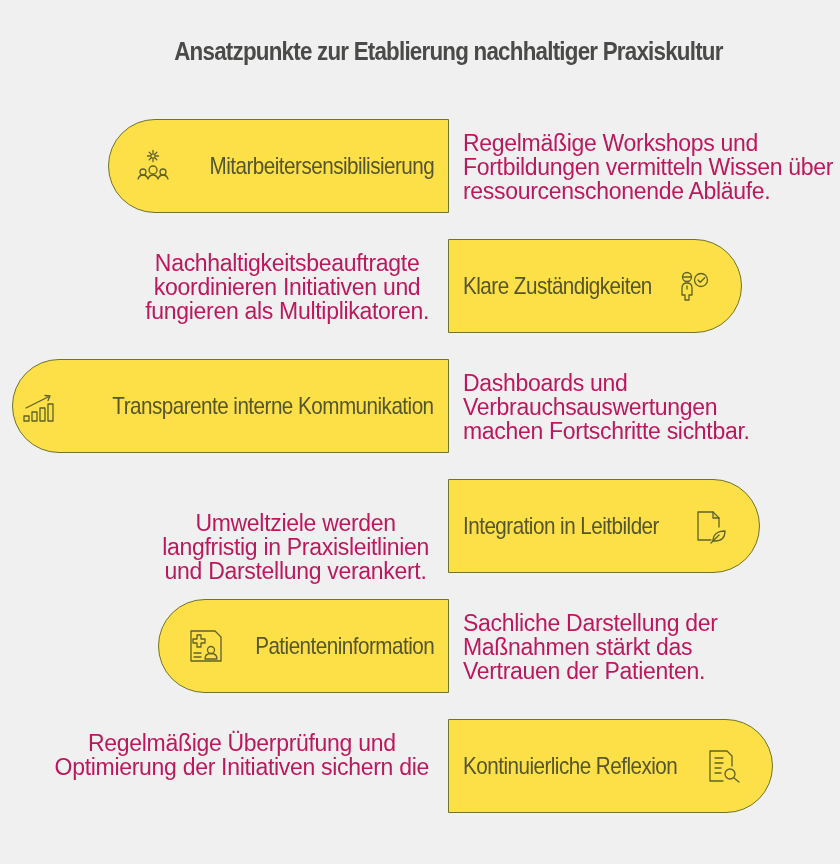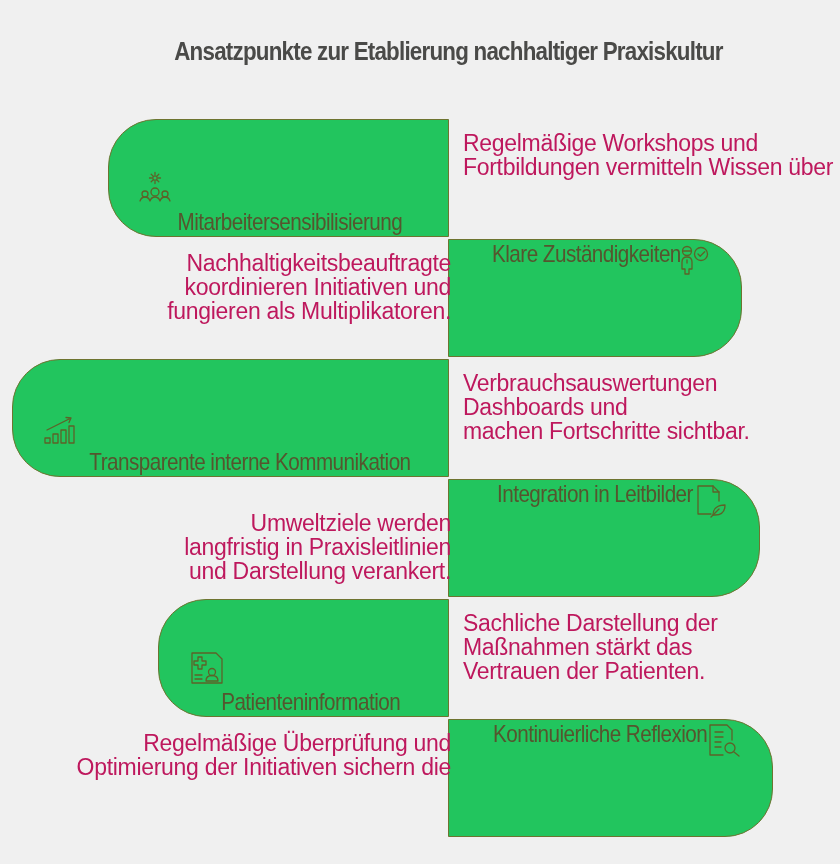--- a/index.html
+++ b/index.html
@@ -1,35 +1,35 @@
 <!DOCTYPE html>
 <html><head>
 <meta charset="utf-8">
 <style>
   html, body { margin:0; padding:0; }
   body { width:840px; height:864px; background:#f0f0f0; position:relative; overflow:hidden;
          font-family:"Liberation Sans", "DejaVu Sans", sans-serif; color:#4a4a4a; }
   .title { position:absolute; left:0; width:840px; top:36px; text-align:center; padding-left:57px; box-sizing:border-box;
            font-family:"Liberation Sans", sans-serif; font-weight:bold; font-size:26px; color:#4a4a48;
            letter-spacing:-0.9px; transform:scaleX(0.86); transform-origin:448px 0; }
-  .pill { position:absolute; height:118px; background:#22c55e; border:1px solid #6e7430; box-sizing:border-box;
-          display:flex; align-items:center;flex-direction:column; }
+  .pill { position:absolute; height:94px; background:#fde047; border:1px solid #6e7430; box-sizing:border-box;
+          display:flex; align-items:center; }
   .pill.left { border-radius:48px 0 0 48px; justify-content:flex-end; padding-right:14px; }
   .pill.right { border-radius:0 48px 48px 0; justify-content:flex-start; padding-left:14px; }
   .pill-label { font-size:24px; color:#55552e; white-space:nowrap; letter-spacing:-0.6px;
                 display:inline-block; transform:scaleX(0.86); }
   .pill.left .pill-label { transform-origin:right center; }
   .pill.right .pill-label { transform-origin:left center; }
   .icon { width:40px; height:40px; flex:none; }
   .pill.left .icon { margin-right:auto; }
   .icon svg { width:40px; height:40px; fill:none; stroke:#5e6128; stroke-width:1.3; stroke-linecap:round; stroke-linejoin:round; }
   .desc { position:absolute; font-size:23px; line-height:24px; color:#be185d; letter-spacing:-0.3px; }
   .desc .ln { display:block; white-space:nowrap; }
   .desc.r { left:463px; }
-  .desc.l { right:389px; text-align:right; }
+  .desc.l { right:411px; text-align:center; }
 </style>
 </head>
 <body>
 
 <div class="title">Ansatzpunkte zur Etablierung nachhaltiger Praxiskultur</div>
 
 <div class="pill left" style="left:108px; top:119px; width:341px;">
   <span class="icon" style="margin-left:26px;">
     <svg viewBox="0 0 40 40">
         <circle cx="20" cy="10" r="2.2"></circle>
@@ -38,20 +38,21 @@
         <circle cx="10" cy="26" r="3"></circle>
         <circle cx="30" cy="26" r="3"></circle>
         <path d="M5 33c1-3 3-4 5-4s4 1 5 4M15 33c1-3 3-4 5-4s4 1 5 4M25 33c1-3 3-4 5-4s4 1 5 4"></path>
       </svg>
   </span>
   <span class="pill-label">Mitarbeitersensibilisierung</span>
 </div>
 <div class="desc r" style="top:131px;">
   <span class="ln">Regelmäßige Workshops und</span>
   <span class="ln">Fortbildungen vermitteln Wissen über</span>
+  <span class="ln">ressourcenschonende Abläufe.</span>
 </div>
 
 <div class="pill right" style="left:448px; top:239px; width:294px;">
   <span class="pill-label">Klare Zuständigkeiten</span>
   <span class="icon" style="position:absolute; left:225px;">
     <svg viewBox="0 0 40 40">
         <circle cx="13" cy="11" r="4.5"></circle>
         <path d="M9 11h8"></path>
         <path d="M8 29v-7c0-3 2-5 5-5s5 2 5 5v7h-3v5h-4v-5z"></path>
         <path d="M13 20v3"></path>
@@ -72,22 +73,22 @@
         <path d="M6 22l24-12M25 9.5l5 .5-2 4.6"></path>
         <rect x="4" y="30" width="5" height="5"></rect>
         <rect x="12" y="26" width="5" height="9"></rect>
         <rect x="20" y="22" width="5" height="13"></rect>
         <rect x="28" y="18" width="5" height="17"></rect>
       </svg>
   </span>
   <span class="pill-label">Transparente interne Kommunikation</span>
 </div>
 <div class="desc r" style="top:371px;">
+  <span class="ln">Dashboards und</span>
   <span class="ln">Verbrauchsauswertungen</span>
-  <span class="ln">Dashboards und</span>
   <span class="ln">machen Fortschritte sichtbar.</span>
 </div>
 
 <div class="pill right" style="left:448px; top:479px; width:312px;">
   <span class="pill-label">Integration in Leitbilder</span>
   <span class="icon" style="position:absolute; left:242px;">
     <svg viewBox="0 0 40 40">
         <path d="M20 34H7V6h15l6 6v9"></path>
         <path d="M22 6v6h6"></path>
         <path d="M22 35c0-6 4-10 12-10 0 7-4 10-10 10z"></path>

